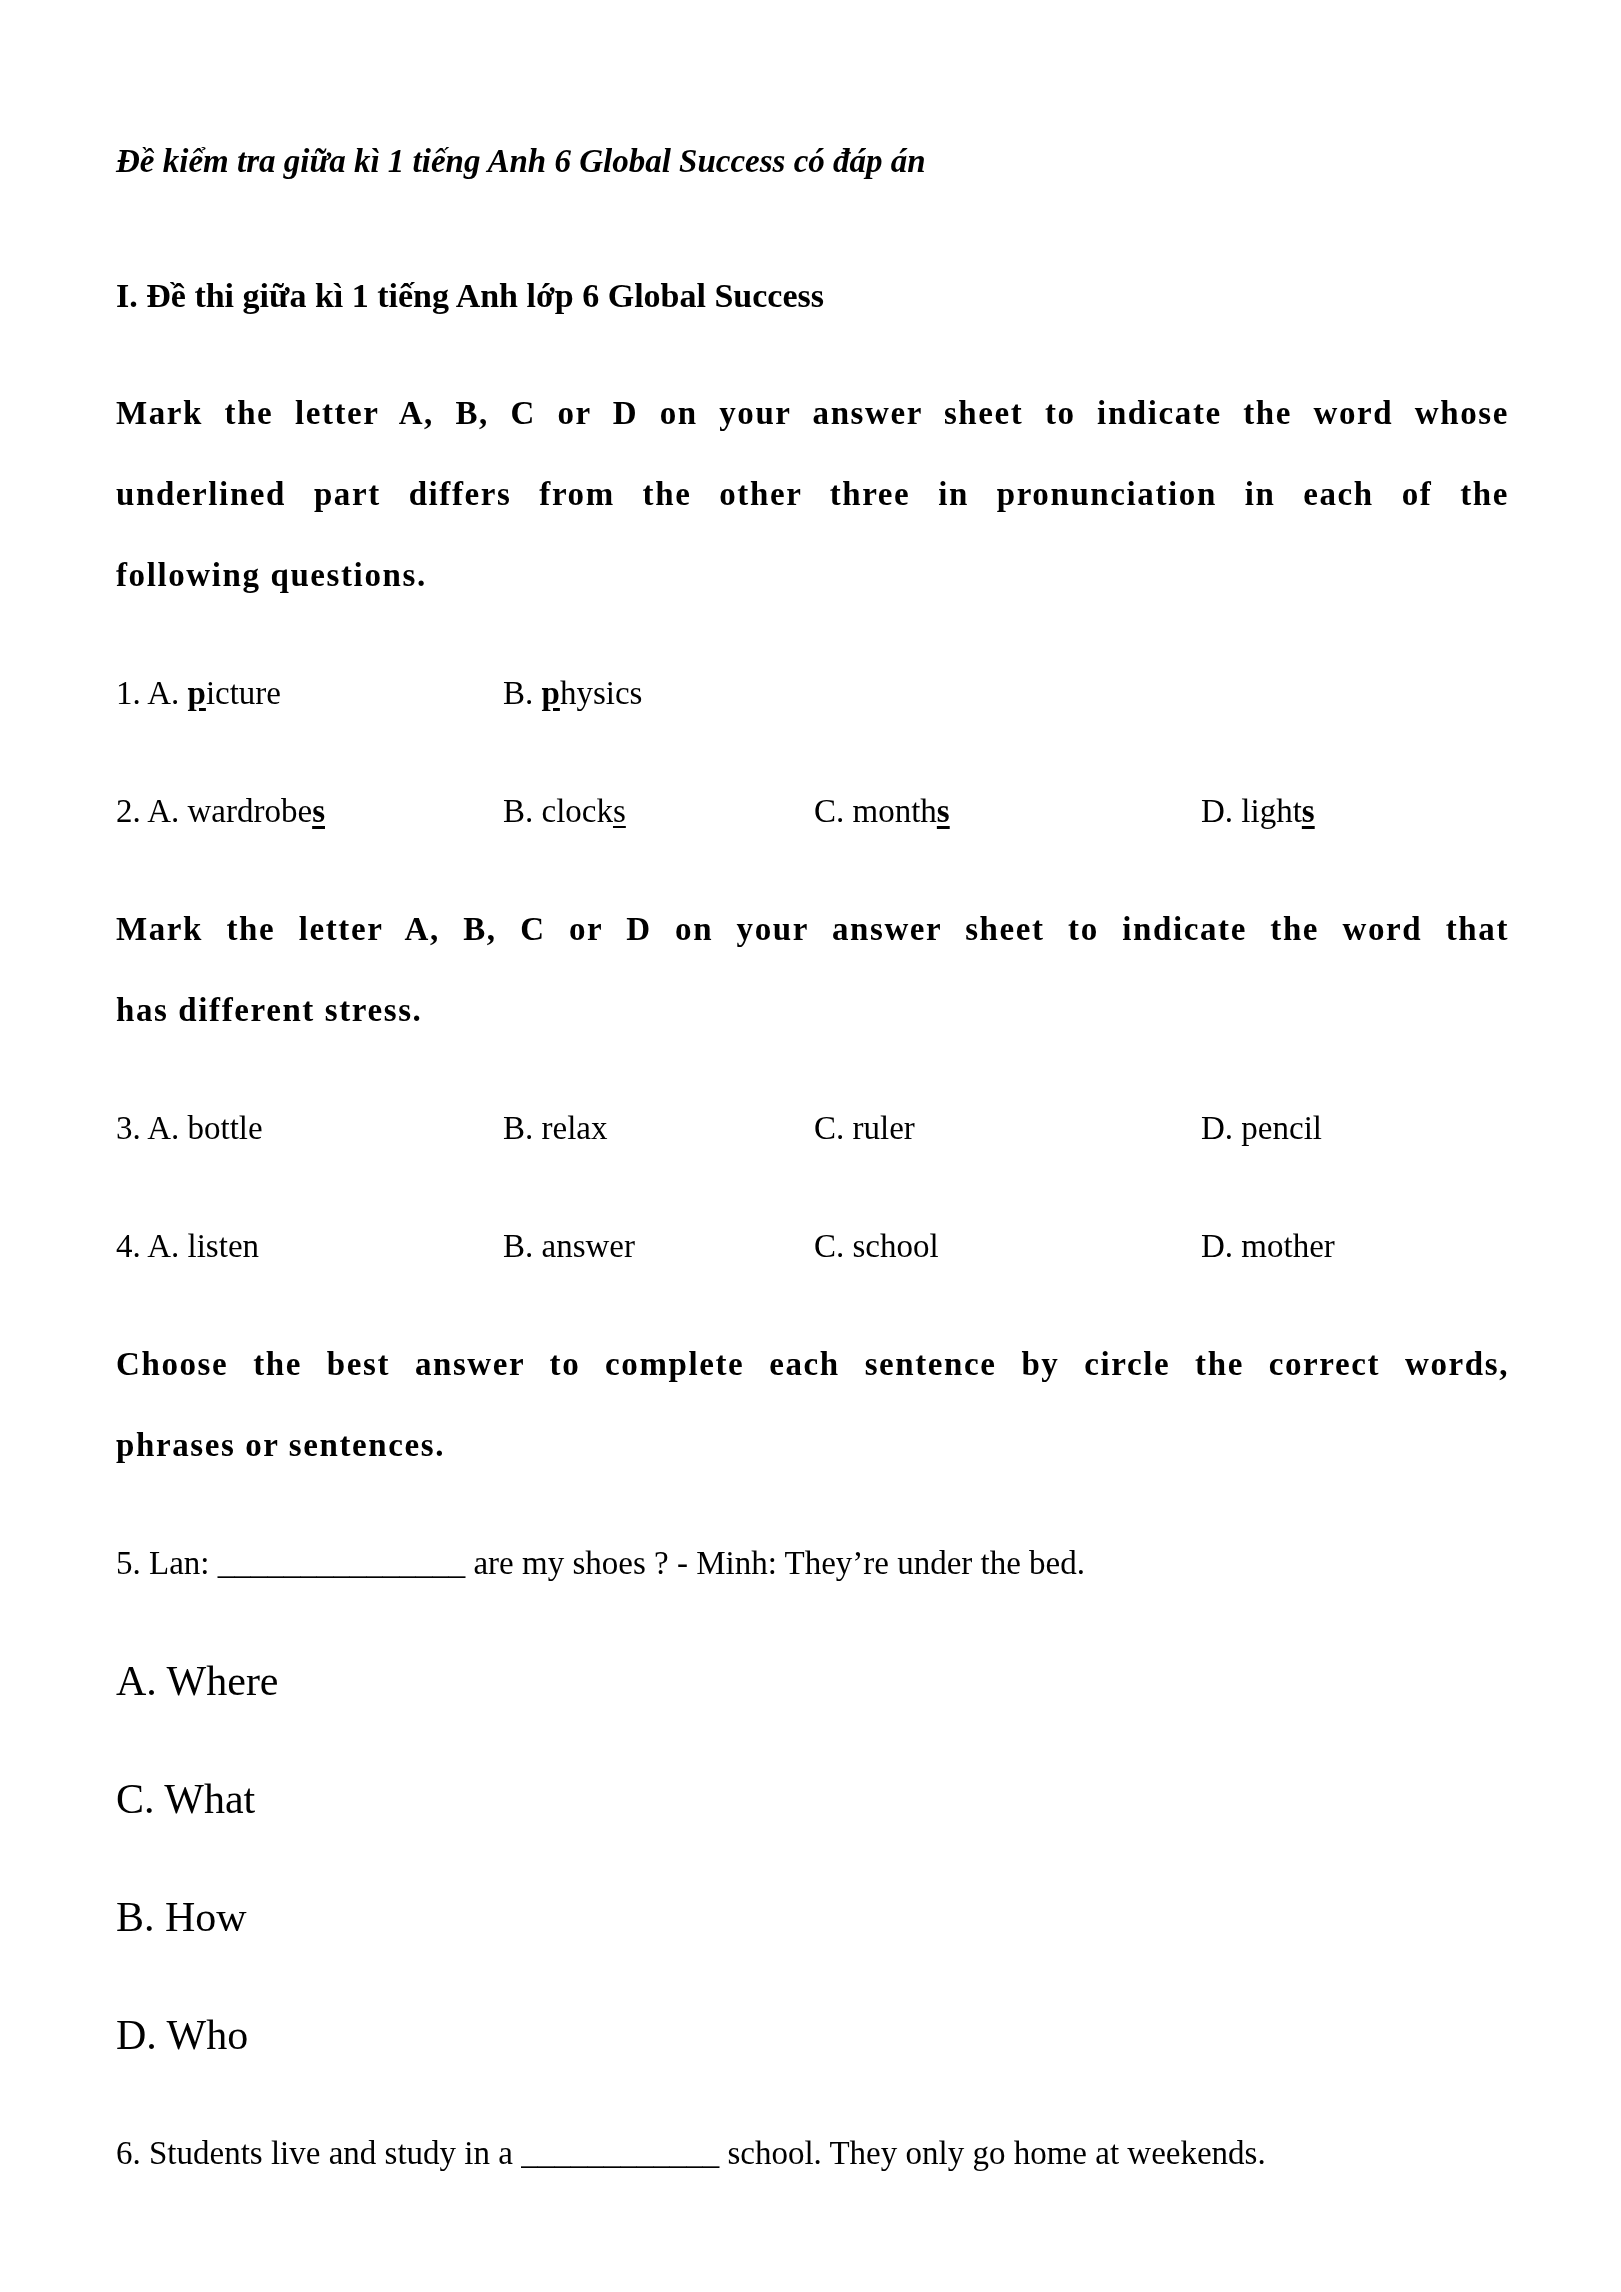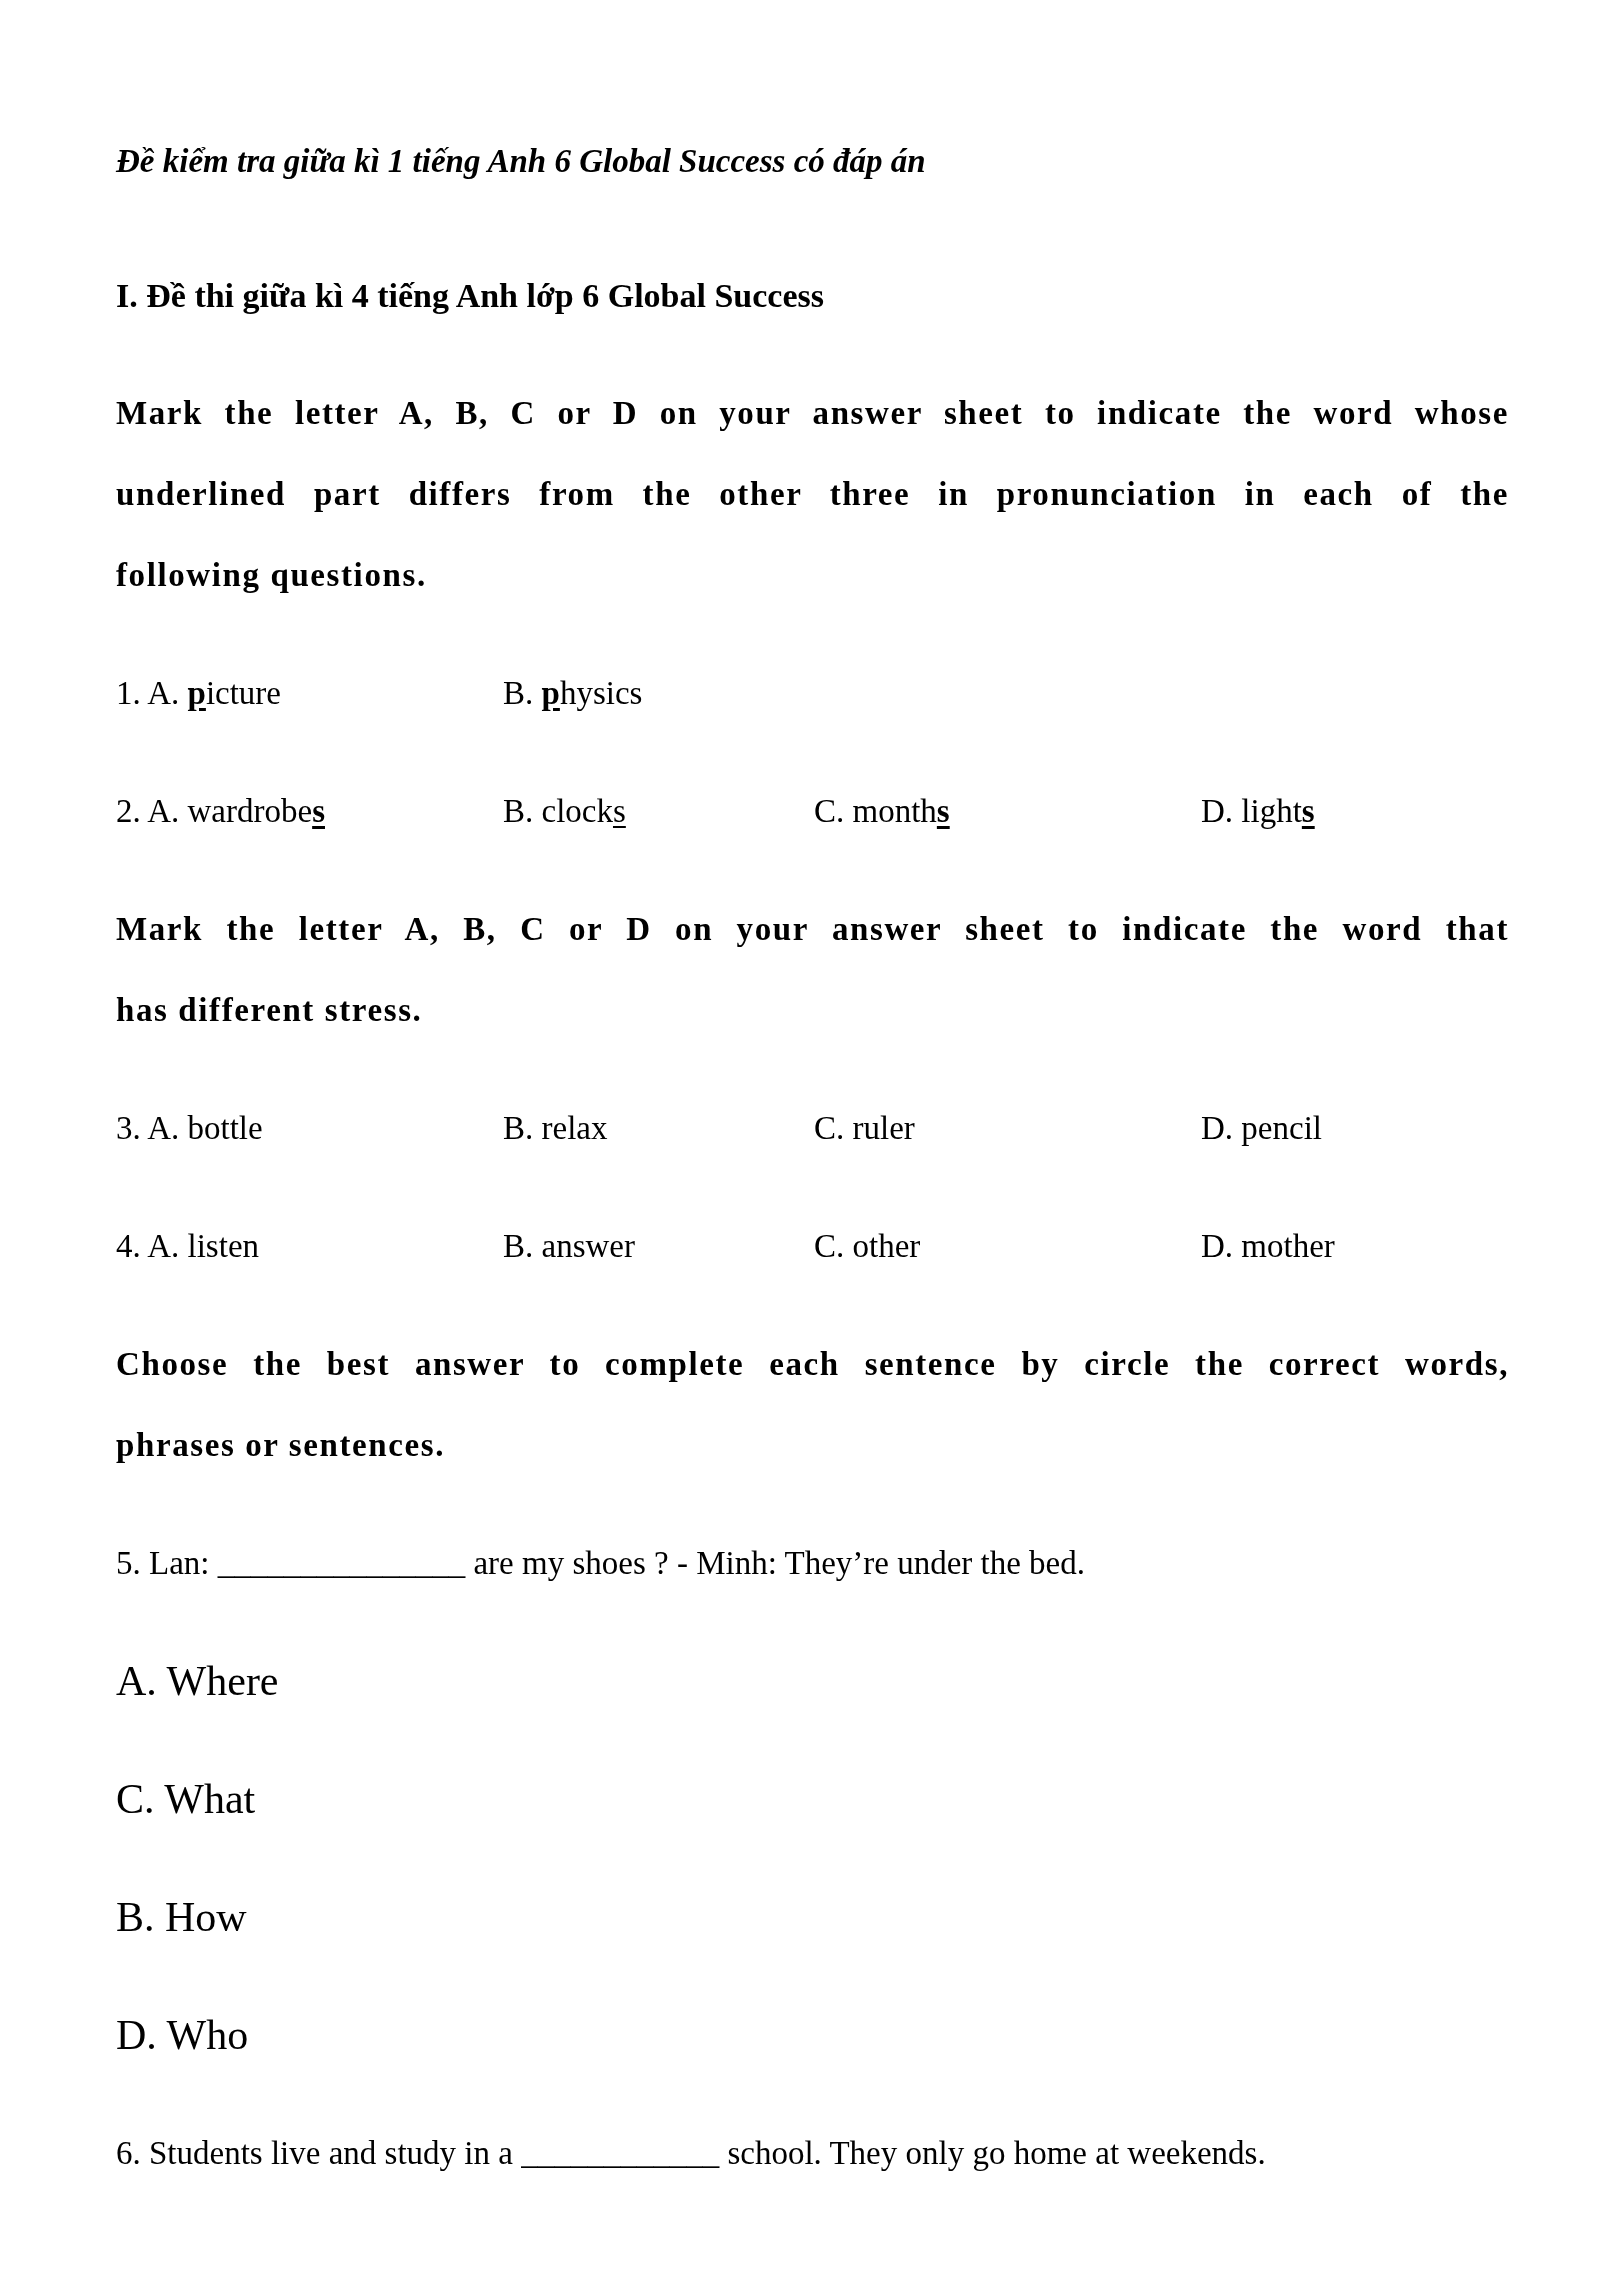--- a/index.html
+++ b/index.html
@@ -64,21 +64,21 @@
     text-underline-offset: 3.9px;
   }
 </style>
 </head>
 <body>
 
 <div class="page">
 
   <p class="doc-title">Đề kiểm tra giữa kì 1 tiếng Anh 6 Global Success có đáp án</p>
 
-  <p class="heading">I. Đề thi giữa kì 4 tiếng Anh lớp 6 Global Success</p>
+  <p class="heading">I. Đề thi giữa kì 1 tiếng Anh lớp 6 Global Success</p>
 
   <div class="instr block">
     <div class="jline">Mark the letter A, B, C or D on your answer sheet to indicate the word whose</div>
     <div class="jline">underlined part differs from the other three in pronunciation in each of the</div>
     <div>following questions.</div>
   </div>
 
   <div class="qrow block">
     <span><span>1.</span> <span>A.</span> <span><span></span><span class="ub">p</span><span>icture</span></span></span>
     <span><span>B.</span> <span><span></span><span class="ub">p</span><span>hysics</span></span></span>
@@ -99,21 +99,21 @@
   <div class="qrow block">
     <span><span>3.</span> <span>A.</span> <span>bottle</span></span>
     <span><span>B.</span> <span>relax</span></span>
     <span><span>C.</span> <span>ruler</span></span>
     <span><span>D.</span> <span>pencil</span></span>
   </div>
 
   <div class="qrow block">
     <span><span>4.</span> <span>A.</span> <span>listen</span></span>
     <span><span>B.</span> <span>answer</span></span>
-    <span><span>C.</span> <span>other</span></span>
+    <span><span>C.</span> <span>school</span></span>
     <span><span>D.</span> <span>mother</span></span>
   </div>
 
   <div class="instr block">
     <div class="jline">Choose the best answer to complete each sentence by circle the correct words,</div>
     <div>phrases or sentences.</div>
   </div>
 
   <p class="qtext block">5. Lan: _______________ are my shoes ? - Minh: They’re under the bed.</p>
 

